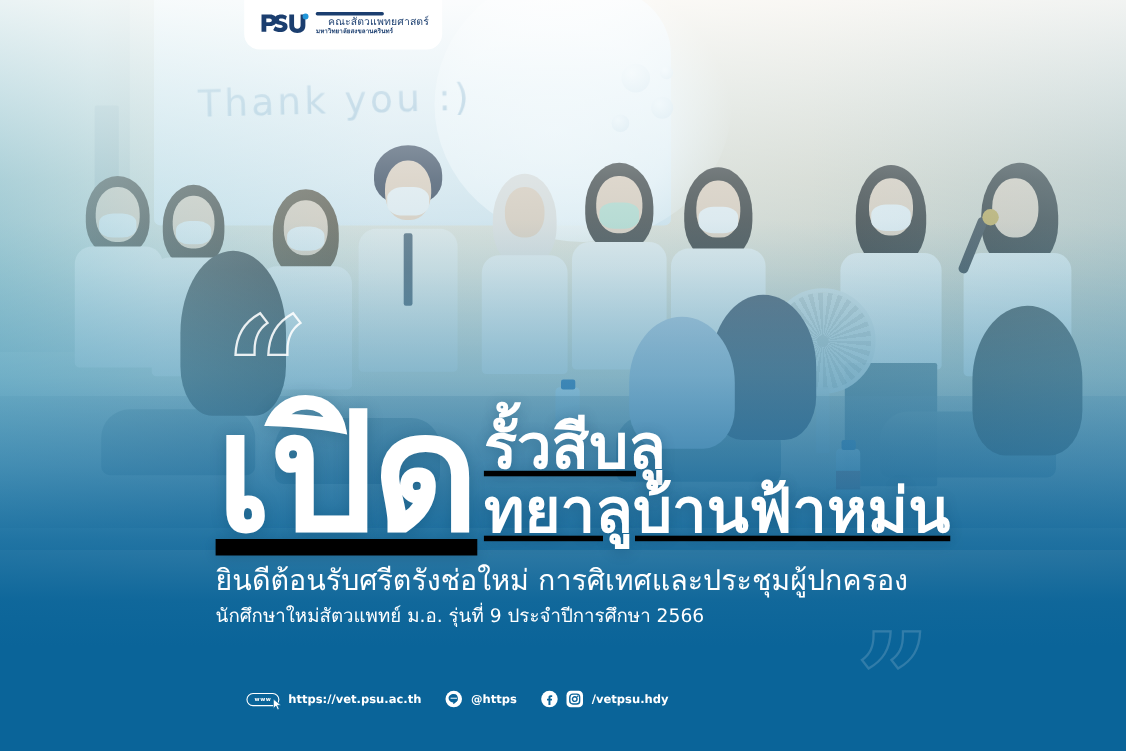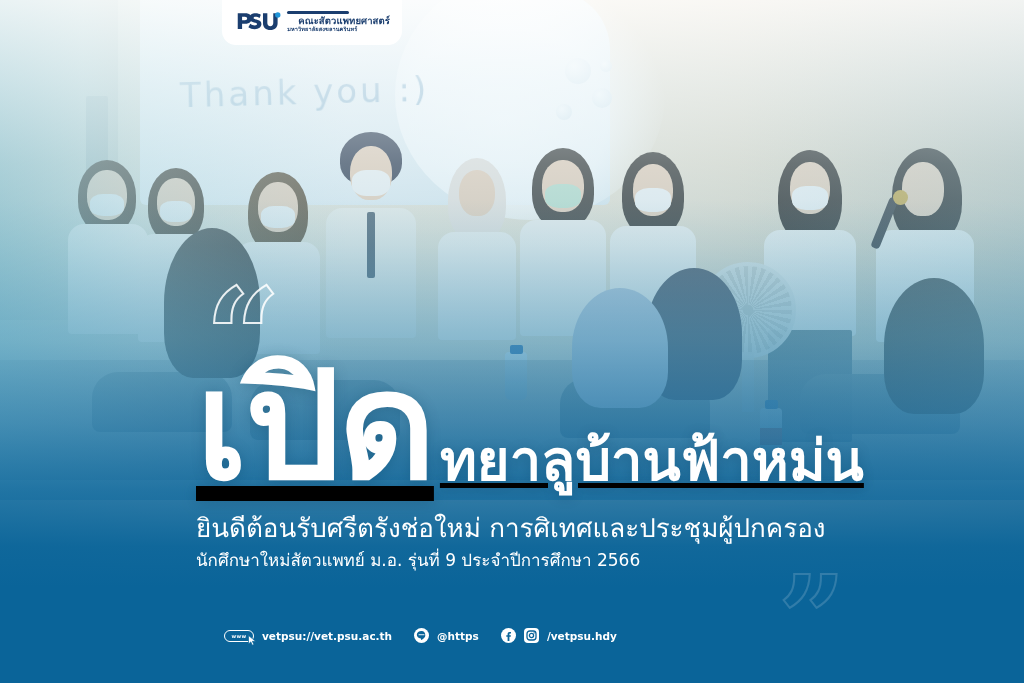--- a/index.html
+++ b/index.html
@@ -117,21 +117,21 @@
 
   
   .logo-badge{
     position:absolute; left:222px; top:0; width:180px; height:45px;
     background:#ffffff; border-radius:0 0 14px 14px;
     display:flex; align-items:center; gap:6px; padding:0 12px 2px 14px;
   }
   .psu-mark{ display:block; }
   .logo-text{ display:flex; flex-direction:column; justify-content:center; line-height:1; }
   .logo-rule{ width:62px; height:3px; background:#1b3e6f; border-radius:2px; margin:0 0 2px 0; }
-  .logo-th1{ font-size:9.5px; font-weight:700; color:#1b3e6f; letter-spacing:.1px; white-space:nowrap;margin-left:11px; }
+  .logo-th1{ font-size:9.5px; font-weight:400; color:#1b3e6f; letter-spacing:.1px; white-space:nowrap;margin-left:11px; }
   .logo-th2{ font-size:5.6px; font-weight:700; color:#1b3e6f; letter-spacing:.1px; white-space:nowrap; margin-top:1.5px; }
 
   
   .quote-open{
     position:absolute; left:205px; top:272px;
     font-family:"DejaVu Serif","Liberation Serif",serif;
     font-size:132px; font-weight:700; line-height:1;
     color:transparent;
     -webkit-text-stroke:2px rgba(255,255,255,.88);
     letter-spacing:-4px;
@@ -306,37 +306,38 @@
       <div class="logo-th2">มหาวิทยาลัยสงขลานครินทร์</div>
     </div>
   </div>
 
   <div class="quote-open">“</div>
   <div class="quote-close">”</div>
 
   <div class="headline">
     <div class="hl-big">เปิด</div>
     <div class="hl-stack">
+      <div class="hl-sm">รั้วสีบลู</div>
       <div class="hl-sm">ทยาลูบ้านฟ้าหม่น</div>
     </div>
   </div>
 
   <div class="subtitle">
     <div class="sub1">ยินดีต้อนรับศรีตรังช่อใหม่ การศิเทศและประชุมผู้ปกครอง</div>
     <div class="sub2">นักศึกษาใหม่สัตวแพทย์ ม.อ. รุ่นที่ 9 ประจำปีการศึกษา 2566</div>
   </div>
 
   <div class="footer">
     <div class="browser-pill">
       <span>www</span>
       <svg class="cursor-arrow" width="9" height="11" viewBox="0 0 9 11">
         <path d="M0.5 0.5 L0.5 9 L2.8 6.9 L4.3 10.2 L5.9 9.5 L4.4 6.3 L7.6 6.2 Z" fill="#ffffff" stroke="#0a6499" stroke-width="0.7"></path>
       </svg>
     </div>
-    <span class="ftext">vetpsu://vet.psu.ac.th</span>
+    <span class="ftext">https://vet.psu.ac.th</span>
     <span class="fgap"></span>
     <span class="circle-icon">
       <svg width="11" height="11" viewBox="0 0 11 11">
         <path d="M5.5 1C2.9 1 0.8 2.7 0.8 4.8c0 1.9 1.6 3.5 3.9 3.8.2 0 .4.1.4.3 0 .2-.1.7-.1.8 0 .2 0 .4.3.3.3-.1 2.2-1.3 3-2.2.6-.6 1-1.4 1-2.3C9.3 2.7 8.1 1 5.5 1z" fill="#0a6499"></path>
         <rect x="2.6" y="4.3" width="5.8" height="0.9" fill="#ffffff"></rect>
       </svg>
     </span>
     <span class="ftext">@https</span>
     <span class="fgap"></span>
     <span class="circle-icon">

